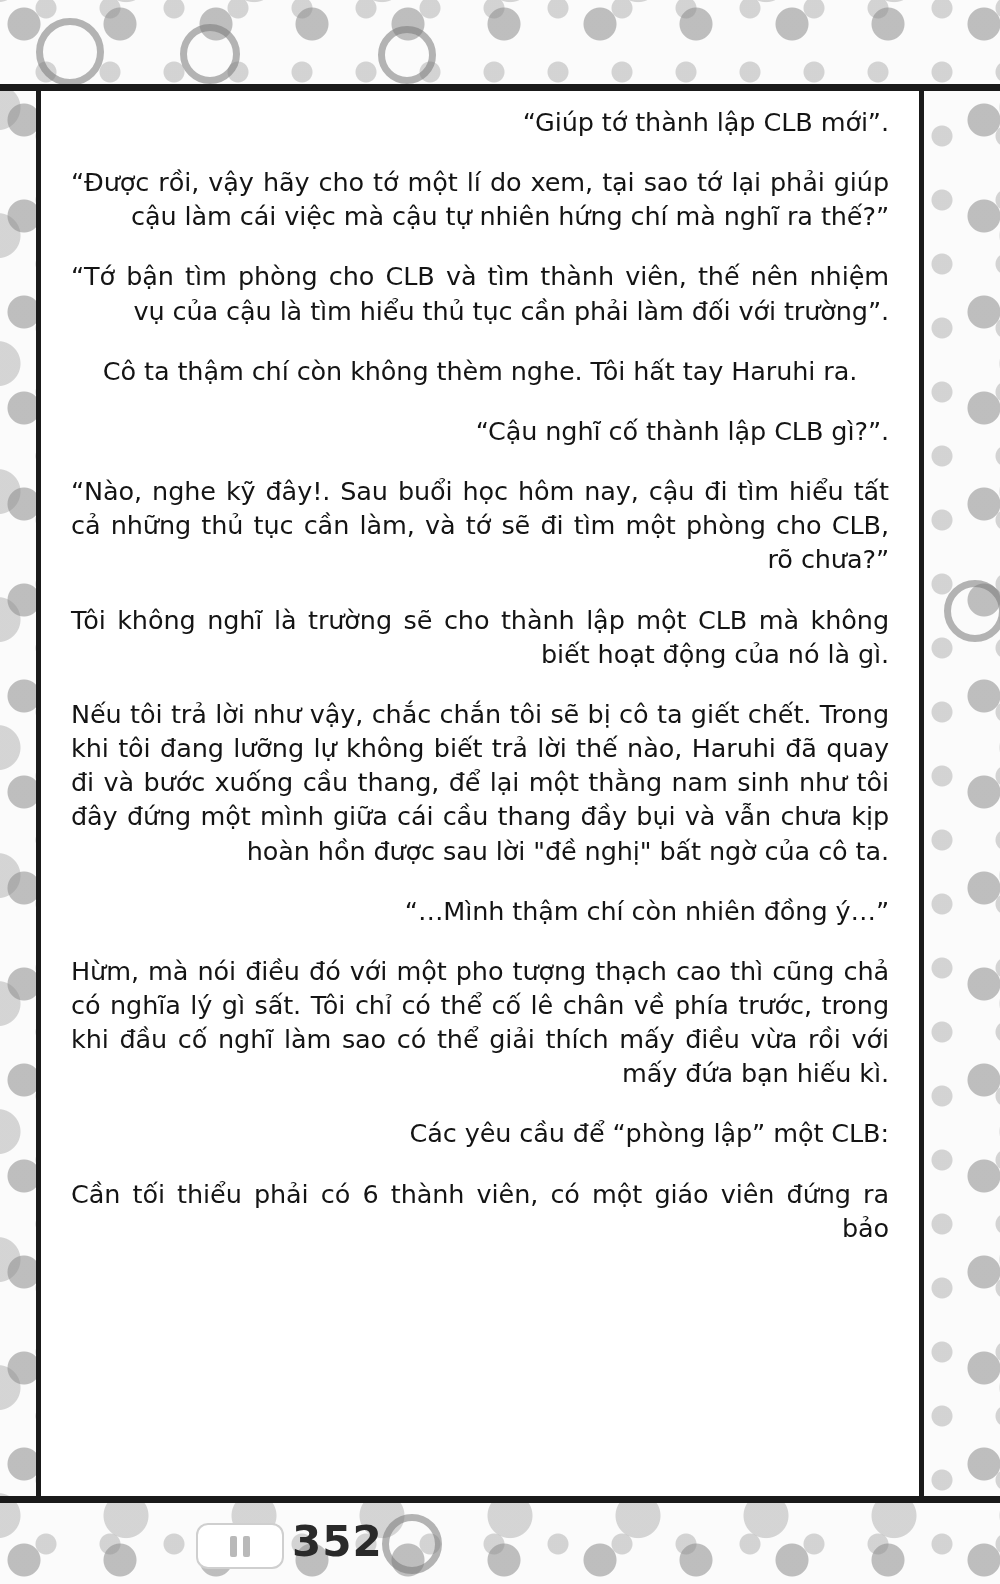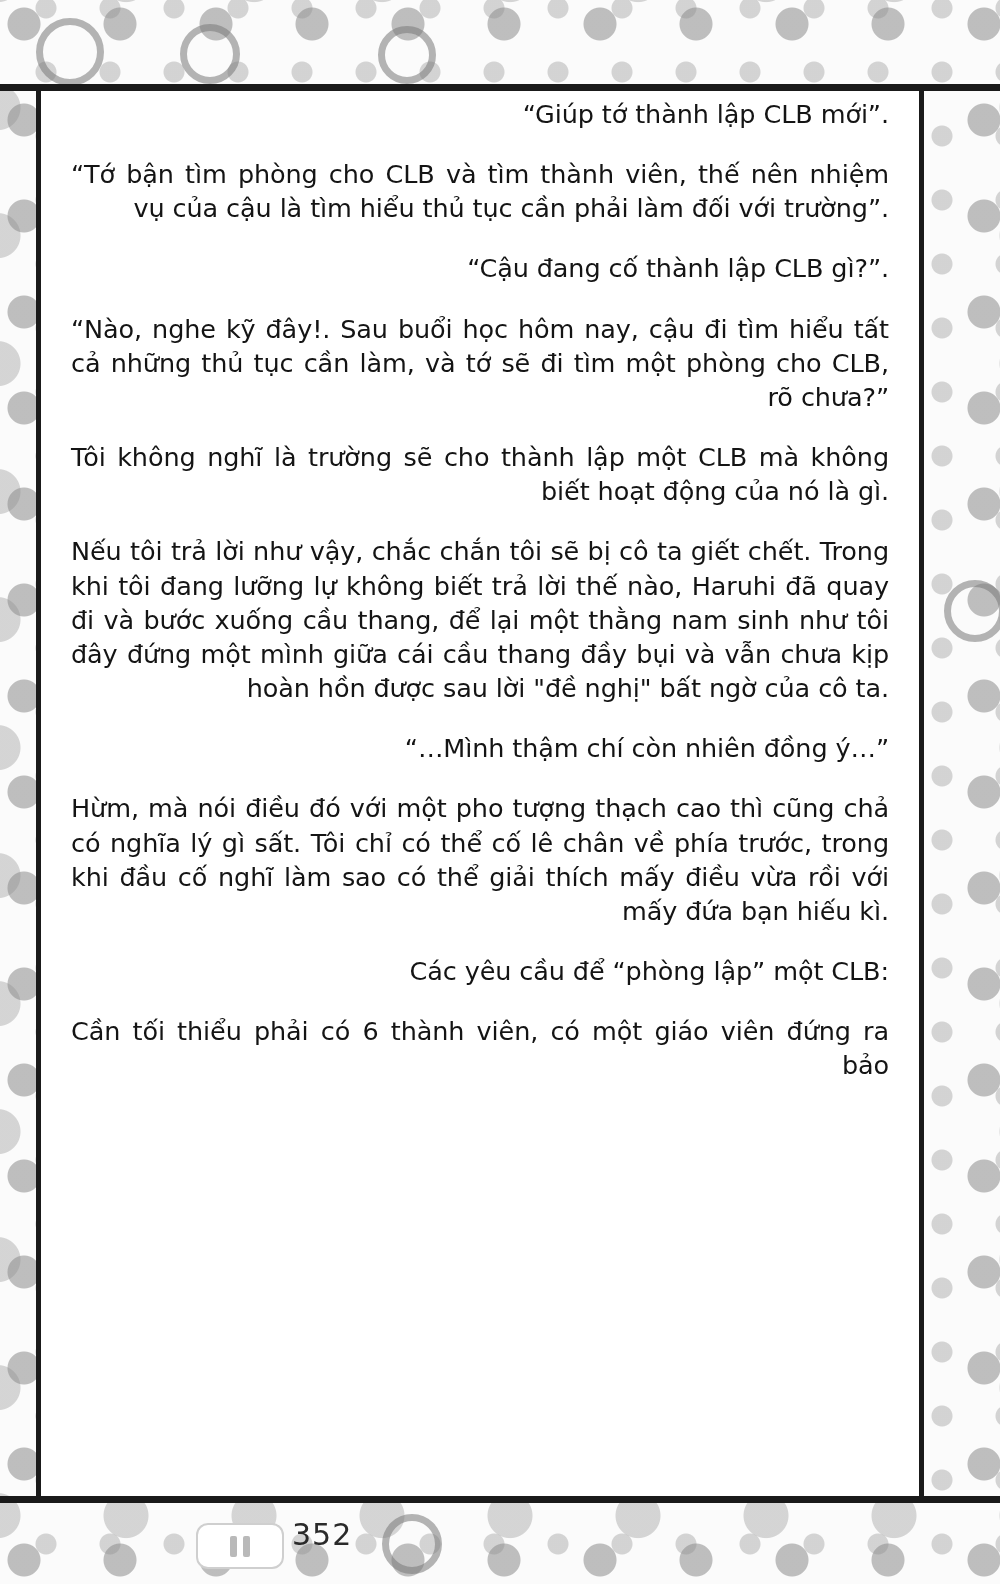--- a/index.html
+++ b/index.html
@@ -51,21 +51,21 @@
     left: 36px;
     top: 91px;
     width: 888px;
     height: 1405px;
     background: #ffffff;
     border-left: 5px solid #1a1a1a;
     border-right: 5px solid #1a1a1a;
     box-sizing: border-box;
   }
   .panel-inner {
-    padding: 6px 30px 0 30px;
+    padding: 14px 30px 0 30px;
   }
 
   
   p.para {
     margin: 0 0 26px 0;
     font-size: 25.5px;
     line-height: 1.34;
     color: #141414;
     font-family: "DejaVu Sans", sans-serif;
     letter-spacing: -0.1px;
@@ -103,22 +103,22 @@
     display: block;
     width: 7px;
     height: 21px;
     background: #b9b9b9;
     border-radius: 2px;
   }
   .page-number {
     position: absolute;
     left: 292px;
     top: 14px;
-    font-size: 30px;
-    font-weight: normal;
+    font-size: 42px;
+    font-weight: bold;
     color: #2a2a2a;
     font-family: "DejaVu Sans", sans-serif;
     letter-spacing: 1px;
   }
 </style>
 </head>
 <body>
 
 <div id="page">
 
@@ -129,22 +129,24 @@
   <div class="dots-ring" style="left:944px; top:580px; width:48px; height:48px;"></div>
   <div class="dots-ring" style="left:382px; top:1514px;width:46px; height:46px;"></div>
 
   <div class="rule top"></div>
   <div class="rule bottom"></div>
 
   <div class="panel">
     <div class="panel-inner">
 
       <p class="para right">“Giúp tớ thành lập CLB mới”.</p>
+      <p class="para just">“Được rồi, vậy hãy cho tớ một lí do xem, tại sao tớ lại phải giúp cậu làm cái việc mà cậu tự nhiên hứng chí mà nghĩ ra thế?”</p>
       <p class="para just">“Tớ bận tìm phòng cho CLB và tìm thành viên, thế nên nhiệm vụ của cậu là tìm hiểu thủ tục cần phải làm đối với trường”.</p>
-      <p class="para right">“Cậu đang cố thành lập CLB gì?”.</p>
+      <p class="para center">Cô ta thậm chí còn không thèm nghe. Tôi hất tay Haruhi ra.</p>
+      <p class="para right">“Cậu nghĩ cố thành lập CLB gì?”.</p>
       <p class="para just">“Nào, nghe kỹ đây!. Sau buổi học hôm nay, cậu đi tìm hiểu tất cả những thủ tục cần làm, và tớ sẽ đi tìm một phòng cho CLB, rõ chưa?”</p>
       <p class="para just">Tôi không nghĩ là trường sẽ cho thành lập một CLB mà không biết hoạt động của nó là gì.</p>
       <p class="para just">Nếu tôi trả lời như vậy, chắc chắn tôi sẽ bị cô ta giết chết. Trong khi tôi đang lưỡng lự không biết trả lời thế nào, Haruhi đã quay đi và bước xuống cầu thang, để lại một thằng nam sinh như tôi đây đứng một mình giữa cái cầu thang đầy bụi và vẫn chưa kịp hoàn hồn được sau lời "đề nghị" bất ngờ của cô ta.</p>
       <p class="para right">“…Mình thậm chí còn nhiên đồng ý…”</p>
       <p class="para just">Hừm, mà nói điều đó với một pho tượng thạch cao thì cũng chả có nghĩa lý gì sất. Tôi chỉ có thể cố lê chân về phía trước, trong khi đầu cố nghĩ làm sao có thể giải thích mấy điều vừa rồi với mấy đứa bạn hiếu kì.</p>
       <p class="para right">Các yêu cầu để “phòng lập” một CLB:</p>
       <p class="para just">Cần tối thiểu phải có 6 thành viên, có một giáo viên đứng ra bảo</p>
 
     </div>
   </div>

